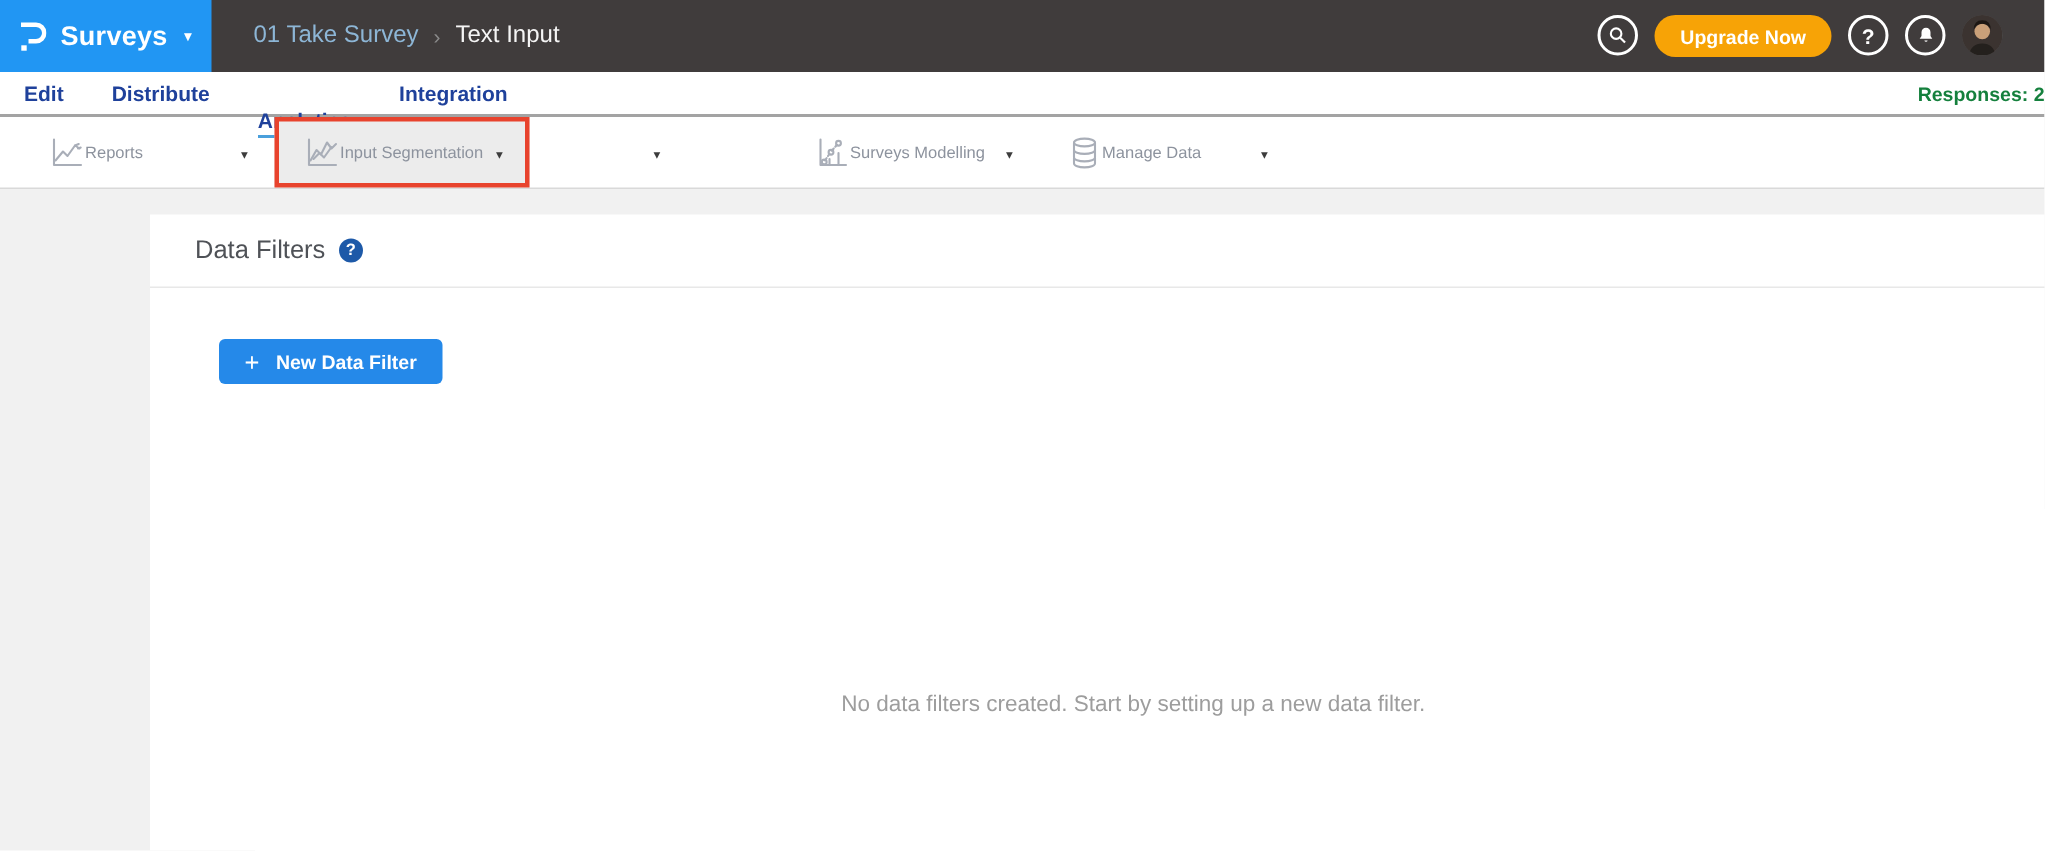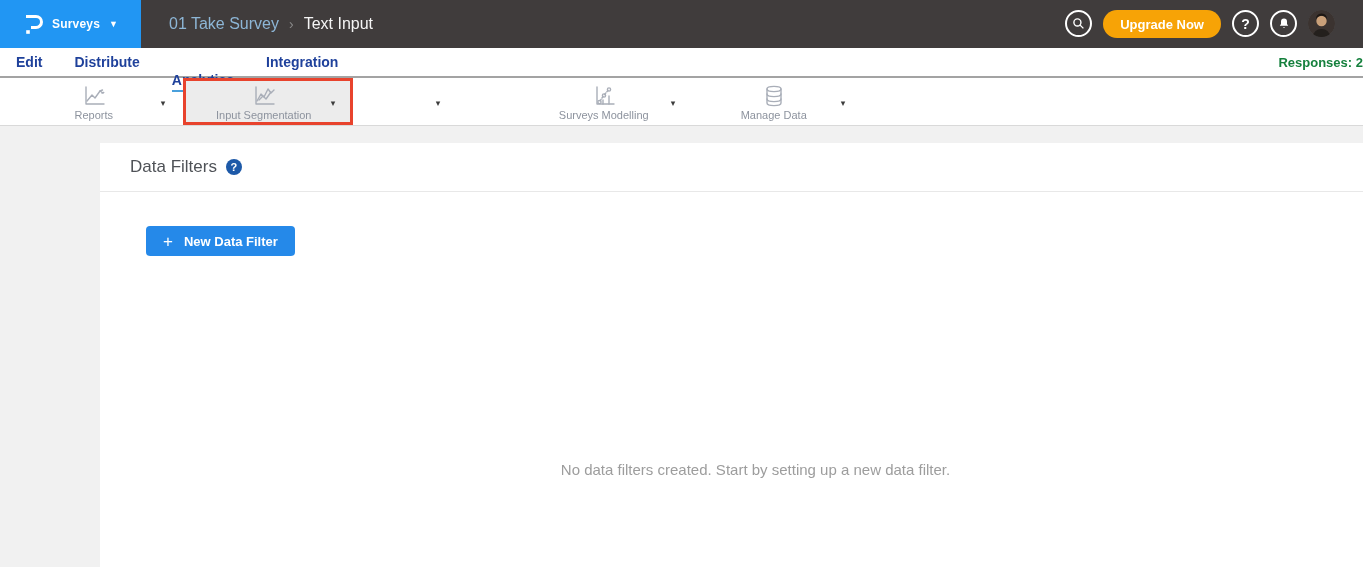--- a/index.html
+++ b/index.html
@@ -14,21 +14,21 @@
   .topbar {
     height:48px; background:#403c3c;
     display:flex; align-items:center;
   }
   .brand {
     width:141px; height:48px; background:#2196f3;
     display:flex; align-items:center; justify-content:center;
     gap:9px; cursor:pointer; flex:none;
   }
   .logo-glyph { display:flex; align-items:center; }
-  .brand-label { color:#fff; font-size:12px; font-weight:700; letter-spacing:.2px; }
+  .brand-label { color:#fff; font-size:18px; font-weight:700; letter-spacing:.2px; }
   .caret-white { color:#fff; font-size:9px; line-height:1; }
   .breadcrumb {
     margin-left:28px; display:flex; align-items:center; gap:10px;
     font-size:16px;
   }
   .bc-survey { color:#8db6d6; cursor:pointer; }
   .bc-sep { color:#8a8a8a; font-size:14px; }
   .bc-page { color:#f5f5f5; }
   .topbar-right {
     margin-left:auto; display:flex; gap:11px;
@@ -67,21 +67,21 @@
   
   .toolbar {
     height:48px; background:#fff; border-bottom:1px solid #d9d9d9;
     display:flex; align-items:stretch; padding-left:13px;
   }
   .tb-item {
     width:170px; display:flex; align-items:center; justify-content:center;
     gap:4px; cursor:pointer; border:3px solid transparent;
   }
   .tb-item.selected { background:#ececec; border-color:#e8432d; }
-  .tb-btn { width:126px; display:flex; flex-direction:column; align-items:center; }
+  .tb-btn { width:126px; display:flex; flex-direction:row; align-items:center; }
   .tb-icon { height:25px; display:flex; align-items:flex-end; justify-content:center; }
   .tb-icon svg { stroke:#a9aeb8; fill:none; stroke-width:1.4; stroke-linecap:round; stroke-linejoin:round; }
   .tb-label { font-size:11px; color:#8d939e; margin-top:1px; white-space:nowrap; }
   .tb-caret { color:#3c3c3c; font-size:9px; line-height:1; padding-top:4px; }
 
   
   .card {
     position:absolute; left:100px; top:143px; width:1311px; bottom:0;
     background:#fff;
   }

